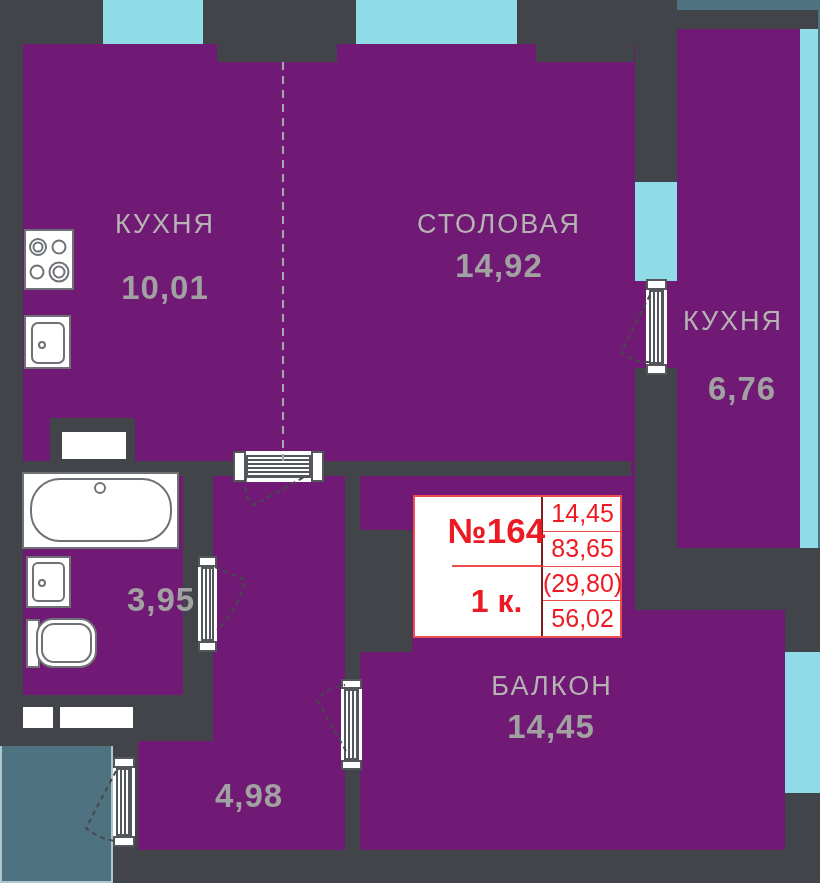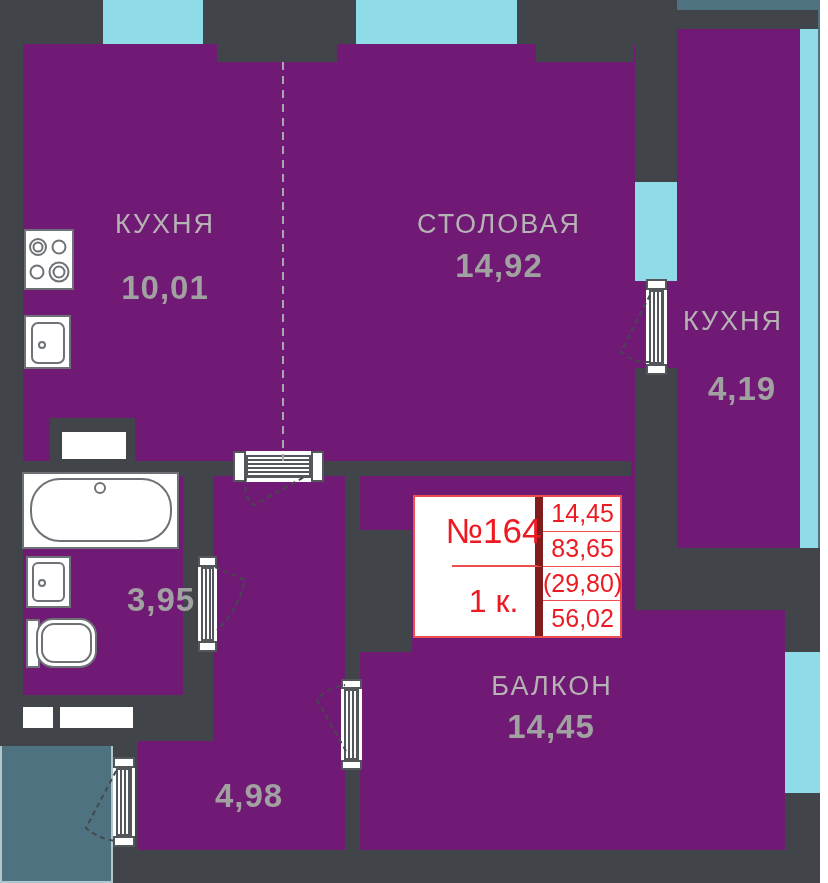--- a/index.html
+++ b/index.html
@@ -19,21 +19,21 @@
   .rname{position:absolute;transform:translate(-50%,-50%);font-size:27px;font-weight:400;
          color:#B5B4B3;letter-spacing:2px;white-space:nowrap;}
   .rnum{position:absolute;transform:translate(-50%,-50%);font-size:33px;font-weight:700;
         color:#A2A1A1;letter-spacing:1px;white-space:nowrap;}
   .svglayer{position:absolute;left:0;top:0;pointer-events:none;}
   
   .tbl{position:absolute;left:413px;top:495px;width:209px;height:143px;background:#ffffff;
        border:2px solid #EE4D4D;box-sizing:border-box;display:grid;
        grid-template-columns:128px 1fr;grid-template-rows:repeat(4,1fr);color:#EC1B23;}
   .tbl .c{display:flex;align-items:center;justify-content:center;box-sizing:border-box;}
-  .tbl .left{grid-column:1;grid-row:span 2;border-right:8px solid #7f1d1d;font-weight:400;margin-left:37px;}
+  .tbl .left{grid-column:1;grid-row:span 2;border-right:2px solid #7f1d1d;font-weight:700;margin-left:37px;}
   .tbl .left.first{border-bottom:2px solid #EE4D4D;}
   .tbl .num{grid-column:2;font-size:25px;font-weight:400;border-bottom:1.5px solid #EE4D4D;}
   .tbl .num.last{border-bottom:none;}
   .tbl .unitno{font-size:35px;}
   .tbl .unittype{font-size:32px;}
 </style>
 </head>
 <body>
 
 <div class="stage">
@@ -150,21 +150,21 @@
     </g>
   </svg>
 
   <div class="rname" style="left:165px;top:224px;">КУХНЯ</div>
   <div class="rnum" style="left:165px;top:266px;margin-top:22px;">10,01</div>
 
   <div class="rname" style="left:499px;top:224px;">СТОЛОВАЯ</div>
   <div class="rnum" style="left:499px;top:266px;">14,92</div>
 
   <div class="rname" style="left:733px;top:321px;">КУХНЯ</div>
-  <div class="rnum" style="left:742px;top:389px;">4,19</div>
+  <div class="rnum" style="left:742px;top:389px;">6,76</div>
 
   <div class="rname" style="left:552px;top:686px;">БАЛКОН</div>
   <div class="rnum" style="left:551px;top:727px;">14,45</div>
 
   <div class="rnum" style="left:161px;top:600px;">3,95</div>
   <div class="rnum" style="left:249px;top:796px;">4,98</div>
 
   <div class="tbl">
     <div class="c left first unitno">№164</div>
     <div class="c num">14,45</div>

